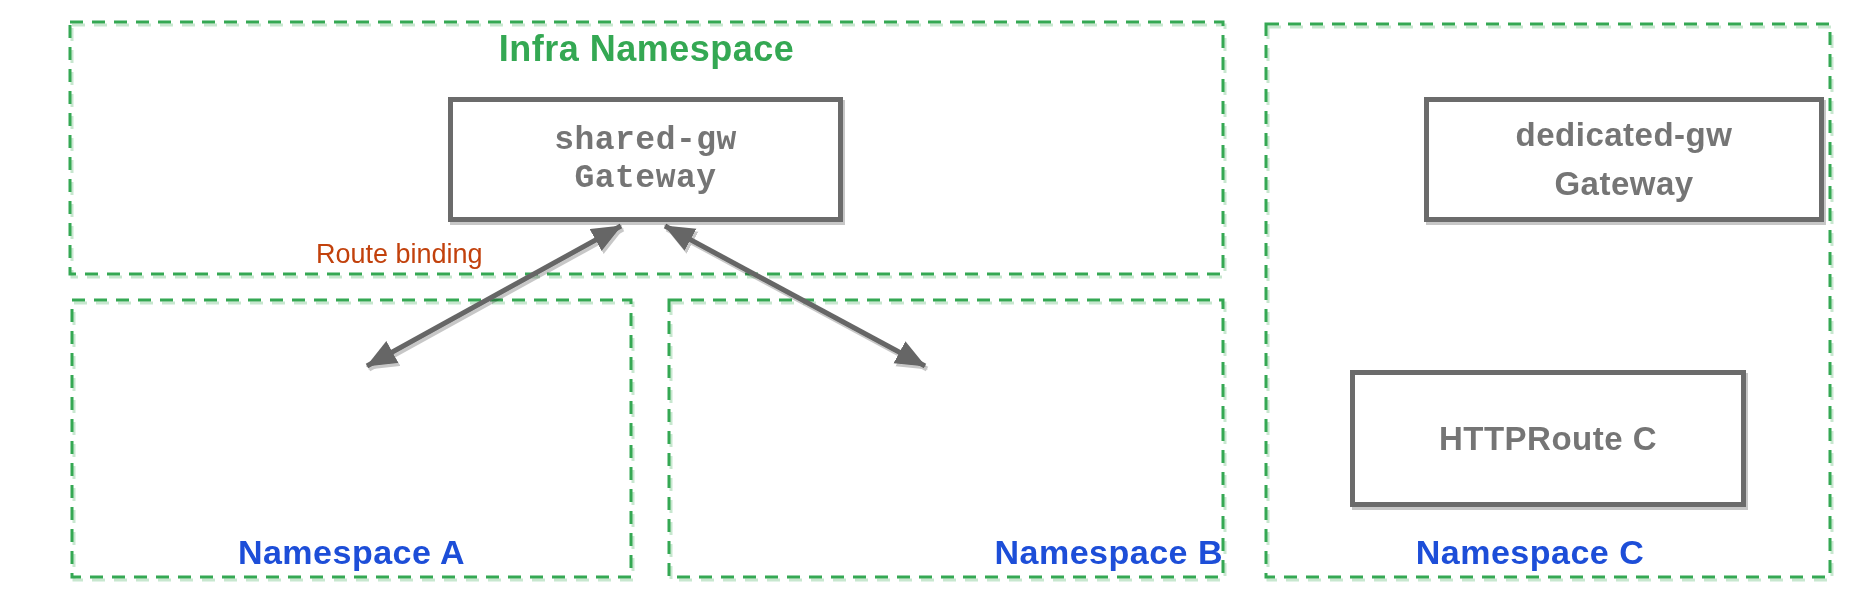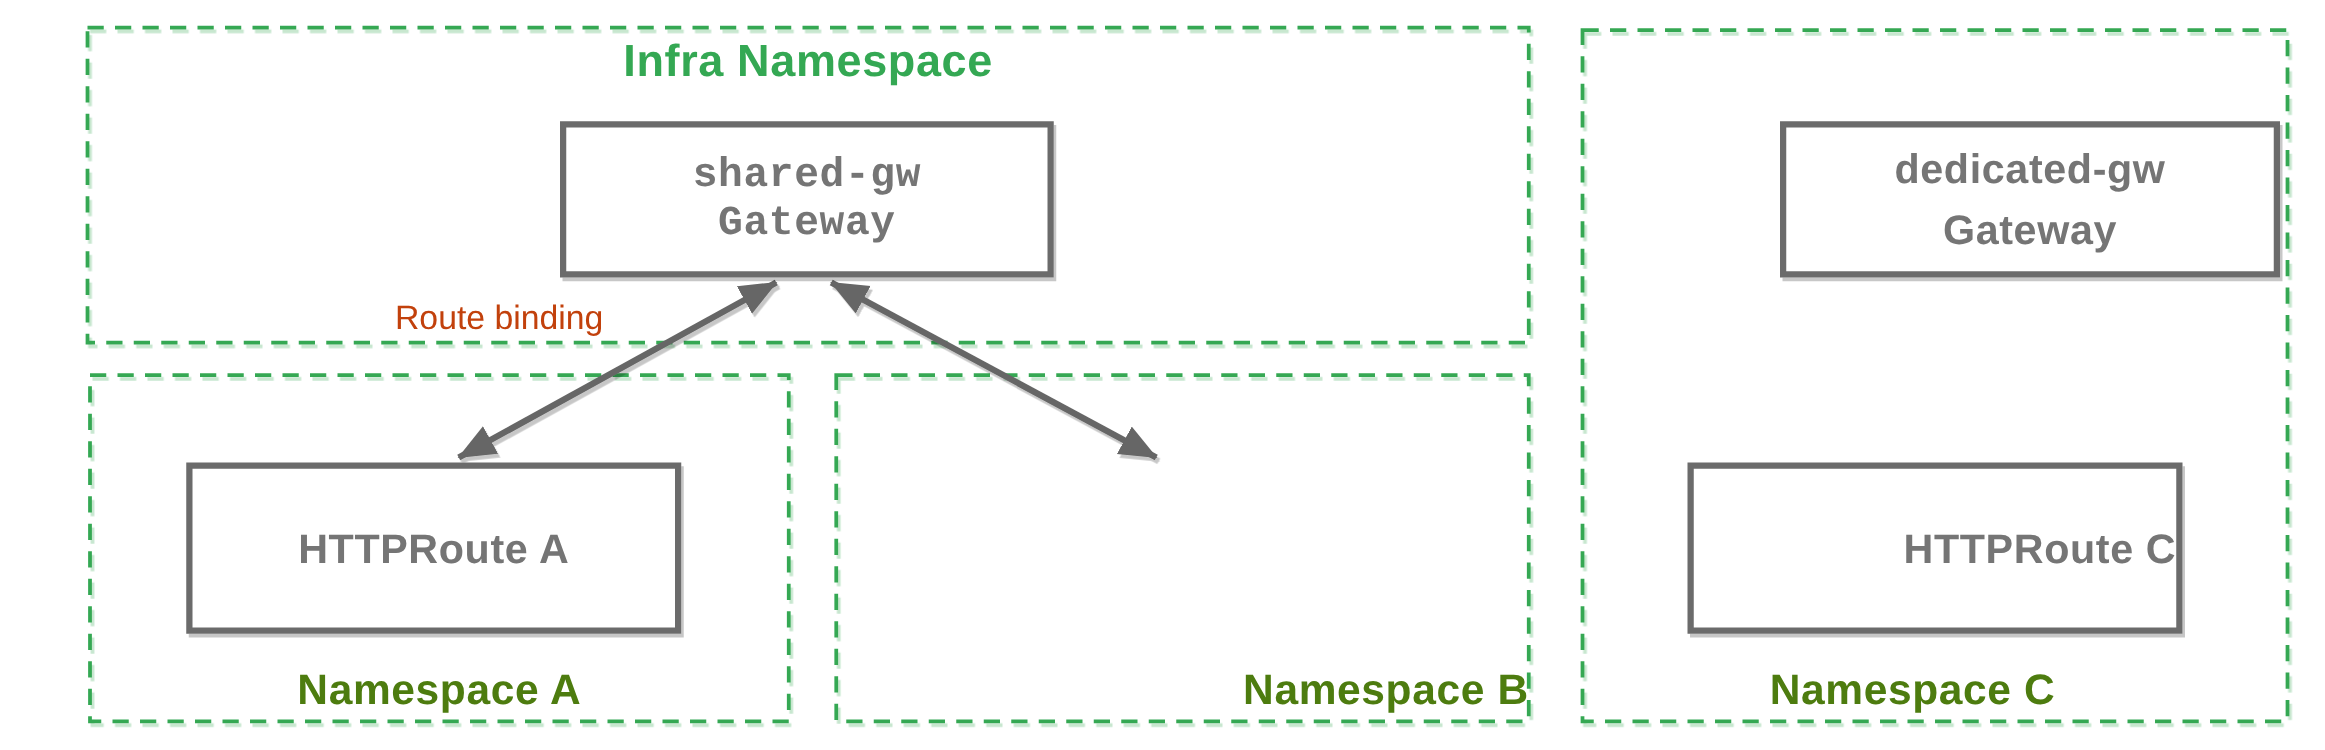--- a/index.html
+++ b/index.html
@@ -21,21 +21,21 @@
     top: 0;
     width: 1860px;
     height: 600px;
   }
   .ns-label {
     position: absolute;
     text-align: center;
     font-weight: 700;
     font-size: 34px;
     line-height: 38px;
-    color: #4d7c0f;
+    color: #1d4ed8;
     letter-spacing: 0.5px;
     white-space: nowrap;
   }
   .infra-title {
     position: absolute;
     left: 70px;
     top: 28px;
     width: 1153px;
     text-align: center;
     font-weight: 700;
@@ -109,26 +109,23 @@
   <div class="node-box" style="left:448px; top:97px; width:395px; height:125px;font-family:Liberation Mono, monospace;">
     <span>shared-gw</span>
     <span>Gateway</span>
   </div>
 
   <div class="node-box" style="left:1424px; top:97px; width:400px; height:125px;gap:11px;">
     <span>dedicated-gw</span>
     <span>Gateway</span>
   </div>
 
-  <div class="node-box" style="left:149px; top:370px; width:396px; height:137px;">
-    <span>HTTPRoute A</span>
-  </div>
 
 
-  <div class="node-box" style="left:1350px; top:370px; width:396px; height:137px;align-items:flex-end;">
+  <div class="node-box" style="left:1350px; top:370px; width:396px; height:137px;">
     <span>HTTPRoute C</span>
   </div>
 
   <div class="ns-label" style="left:72px; top:533px; width:559px;">Namespace A</div>
   <div class="ns-label" style="left:669px; top:533px; width:554px;text-align:right;">Namespace B</div>
   <div class="ns-label" style="left:1248px; top:533px; width:564px;">Namespace C</div>
 
 </div>
 
 </body></html>

